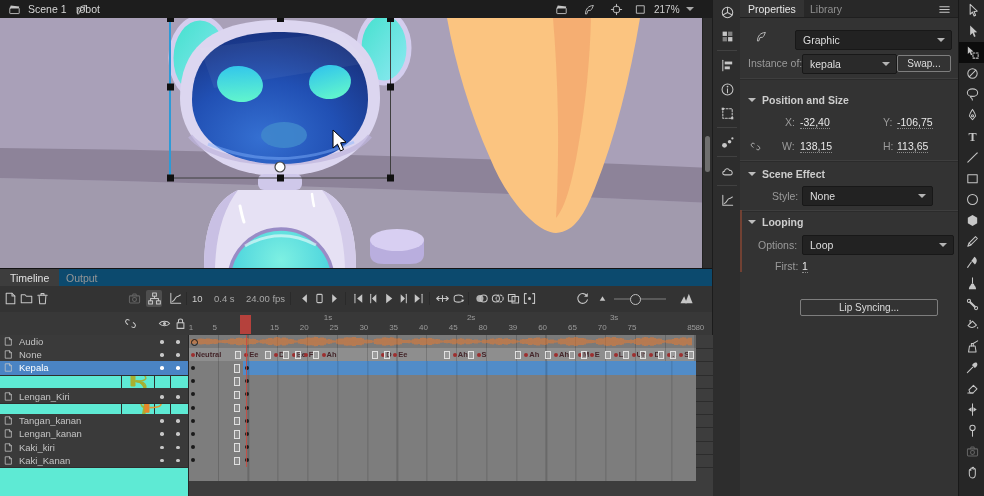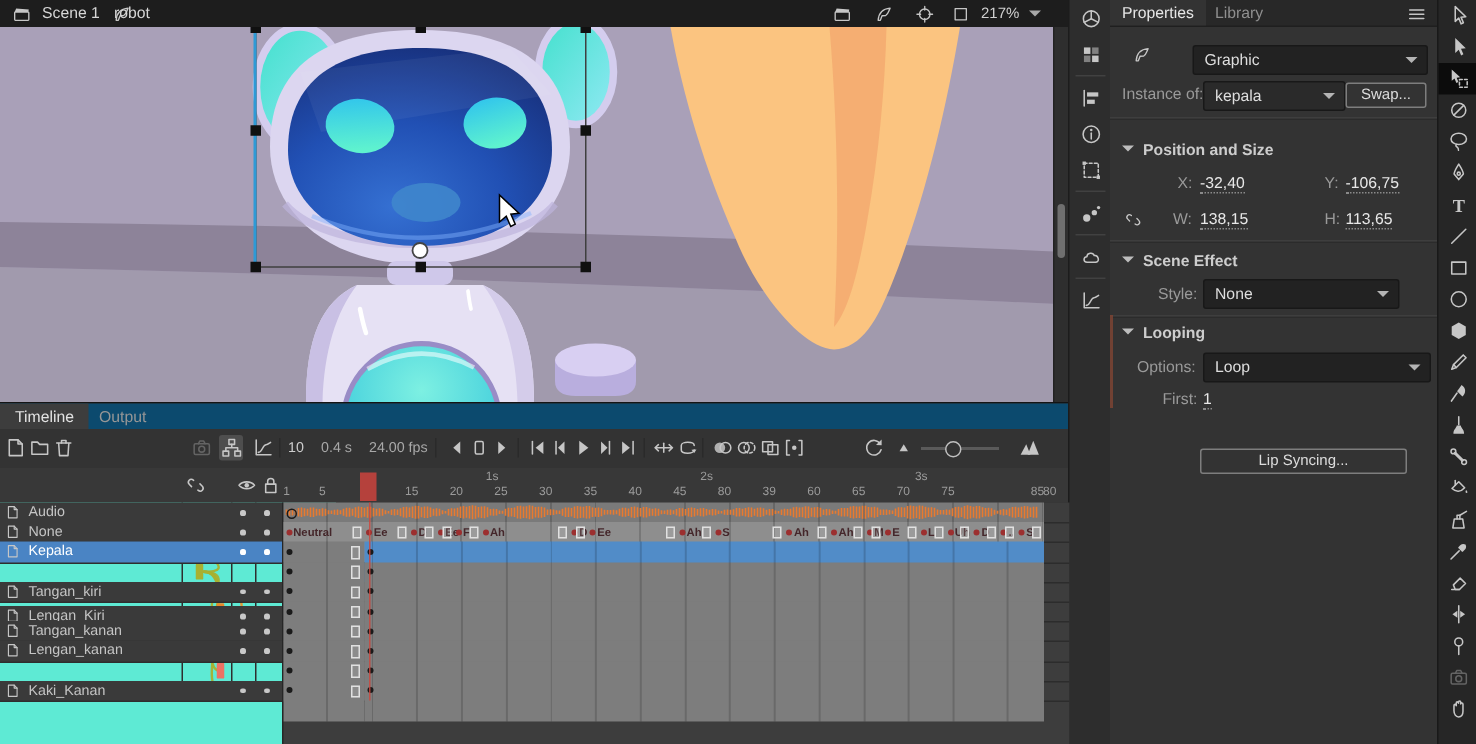--- a/index.html
+++ b/index.html
@@ -732,21 +732,21 @@
             <span class="licon">
               <svg class="ic" viewBox="0 0 16 16">
                 <path d="M3.8 2.6 L9.4 2.6 L12.2 5.4 L12.2 13.4 L3.8 13.4 Z"></path>
                 <path d="M9.4 2.6 L9.4 5.4 L12.2 5.4"></path>
               </svg>
             </span>
             <span class="lname">Tangan_kiri</span>
             <span class="ldot" style="left:160px"></span>
             <span class="ldot" style="left:176px"></span>
           </div>
-          <div class="lrow" style="top: 69px;">
+          <div class="lrow" style="top: 55px;">
             <span class="licon">
               <svg class="ic" viewBox="0 0 16 16">
                 <path d="M3.8 2.6 L9.4 2.6 L12.2 5.4 L12.2 13.4 L3.8 13.4 Z"></path>
                 <path d="M9.4 2.6 L9.4 5.4 L12.2 5.4"></path>
               </svg>
             </span>
             <span class="lname">Lengan_Kiri</span>
             <span class="ldot" style="left:160px"></span>
             <span class="ldot" style="left:176px"></span>
           </div>
@@ -762,20 +762,31 @@
             <span class="ldot" style="left:176px"></span>
           </div>
           <div class="lrow" style="top: 92.4px;">
             <span class="licon">
               <svg class="ic" viewBox="0 0 16 16">
                 <path d="M3.8 2.6 L9.4 2.6 L12.2 5.4 L12.2 13.4 L3.8 13.4 Z"></path>
                 <path d="M9.4 2.6 L9.4 5.4 L12.2 5.4"></path>
               </svg>
             </span>
             <span class="lname">Lengan_kanan</span>
+            <span class="ldot" style="left:160px"></span>
+            <span class="ldot" style="left:176px"></span>
+          </div>
+          <div class="lrow" style="top: 105.6px;">
+            <span class="licon">
+              <svg class="ic" viewBox="0 0 16 16">
+                <path d="M3.8 2.6 L9.4 2.6 L12.2 5.4 L12.2 13.4 L3.8 13.4 Z"></path>
+                <path d="M9.4 2.6 L9.4 5.4 L12.2 5.4"></path>
+              </svg>
+            </span>
+            <span class="lname">Kaki_kiri</span>
             <span class="ldot" style="left:160px"></span>
             <span class="ldot" style="left:176px"></span>
           </div>
           <div class="lrow" style="top: 118.8px;">
             <span class="licon">
               <svg class="ic" viewBox="0 0 16 16">
                 <path d="M3.8 2.6 L9.4 2.6 L12.2 5.4 L12.2 13.4 L3.8 13.4 Z"></path>
                 <path d="M9.4 2.6 L9.4 5.4 L12.2 5.4"></path>
               </svg>
             </span>

